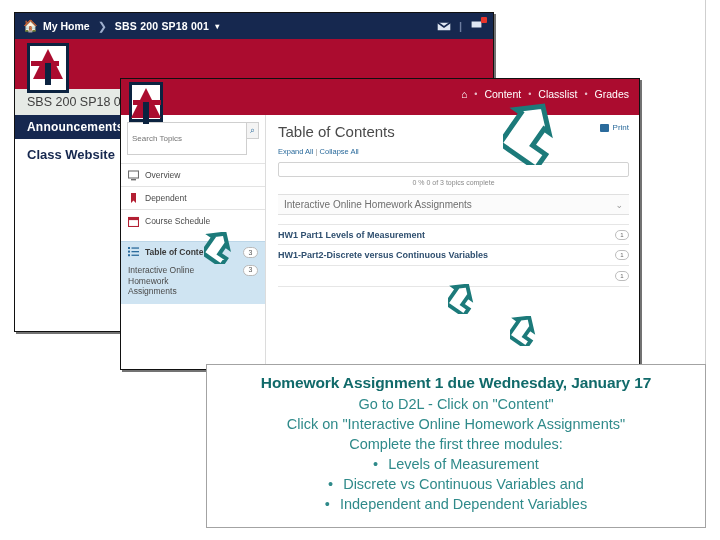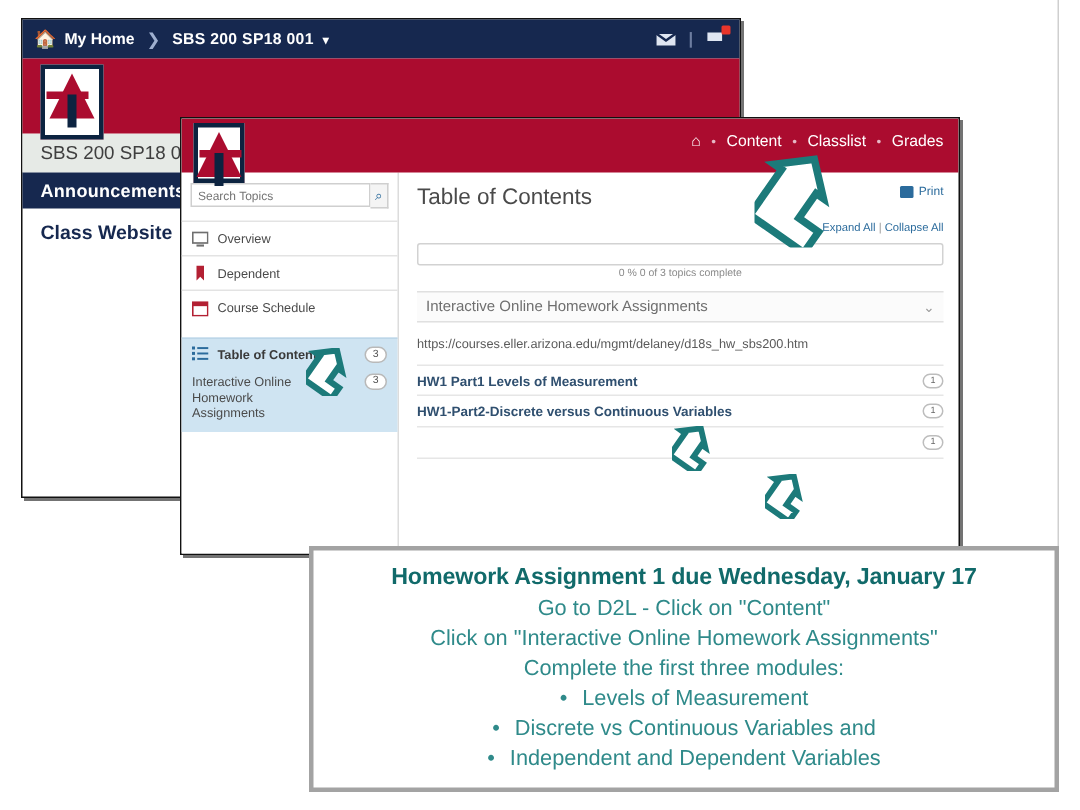--- a/index.html
+++ b/index.html
@@ -70,21 +70,21 @@
   .front-logo { position:absolute; left:8px; top:3px; width:34px; height:40px; }
   .front-nav { position:absolute; right:10px; top:9px; display:flex; align-items:center;
       gap:7px; color:#fff; font-size:10.5px; }
   .front-nav .dot { color:#e6b9c5; font-size:9px;}
   .front-nav a { color:#fff; text-decoration:none; }
 
   .front-body { display:flex; height:256px; }
   .toc-side { width:145px; border-right:1px solid #dcdcdc; background:#fff; }
   .search-row { display:flex; margin:7px 6px 8px 6px; }
   .search-input {
-     flex:1; height:16px; border:1px solid #cfcfcf; background:#fff;
+     flex:1; height:33px; border:1px solid #cfcfcf; background:#fff;
      font-size:8px; color:#a3a3a3; padding:0 4px; line-height:15px;
      font-family:"Liberation Sans", sans-serif;
   }
   .search-btn { width:19px; height:17px; border:1px solid #cfcfcf; border-left:none;
      background:#f4f4f4; color:#2b6b9c; font-size:9px; display:flex; align-items:center; justify-content:center;}
   .nav-item { display:flex; align-items:center; gap:6px; height:23px;
      border-top:1px solid #e3e3e3; padding:0 7px; font-size:8.5px; color:#4a4a4a; }
   .nav-item:last-of-type { border-bottom:1px solid #e3e3e3; }
   .nav-item .ic { width:11px; height:11px; display:inline-block; position:relative;}
   .nav-gap { height:9px; }
@@ -98,21 +98,21 @@
   .toc-sub { display:flex; align-items:flex-start; gap:6px; background:#cfe4f2;
      padding:3px 7px 7px 7px; font-size:8.5px; color:#4a4a4a; line-height:1.25; }
   .toc-sub .lbl { width:86px; }
 
   .toc-main { flex:1; padding:8px 10px 0 12px; position:relative; }
   .toc-head { display:flex; align-items:flex-start; }
   .toc-title { font-size:15px; color:#4a4a4a; }
   .toc-print { margin-left:auto; display:flex; align-items:center; gap:4px;
      color:#2b6b9c; font-size:8px; }
   .print-ic { width:9px; height:8px; background:#2b6b9c; border-radius:1px; display:inline-block;}
-  .toc-expand { text-align:right; color:#2b6b9c; font-size:7.5px; margin-top:7px; }
+  .toc-expand { color:#2b6b9c; font-size:7.5px; margin-top:7px; }
   .toc-expand span { color:#9a9a9a; }
   .progress-box { margin-top:6px; height:15px; border:1px solid #d2d2d2; border-radius:2px; background:#fff;}
   .progress-cap { text-align:center; font-size:7px; color:#8a8a8a; margin-top:2px; }
   .module-row { margin-top:8px; border-top:1px solid #e0e0e0; border-bottom:1px solid #e0e0e0;
      height:21px; display:flex; align-items:center; padding:0 6px;
      font-size:10px; color:#6f6f6f; background:#fbfbfb;}
   .module-row .chevd { margin-left:auto; color:#9a9a9a; font-size:9px;}
   .desc { font-size:8.5px; color:#5a5a5a; margin-top:9px; }
   .desc.url { margin-top:9px; }
   .hw-row { display:flex; align-items:center; height:21px; border-bottom:1px solid #e6e6e6;
@@ -122,21 +122,21 @@
      border-radius:6px; background:#fff; color:#666; font-size:6px; font-weight:normal;
      display:flex; align-items:center; justify-content:center; }
 
   
   .arrow { position:absolute; }
   .arrow svg { display:block; }
 
   
   .caption {
     position:absolute; left:206px; top:364px; width:500px; height:164px;
-    background:#ffffff; border:3px solid #a3a3a3;
+    background:#ffffff; border:1px solid #a3a3a3;
     text-align:center; padding-top:9px;
   }
   .cap-title { color:#116a6a; font-size:15.5px; font-weight:bold; letter-spacing:-.1px;}
   .cap-line { color:#2f8a8a; font-size:14.5px; margin-top:4px; }
   .cap-bullet { color:#2f8a8a; font-size:14.5px; margin-top:4px; }
   .cap-bullet .b { margin-right:10px; }
 </style>
 </head>
 <body>
 
@@ -288,21 +288,20 @@
         </div>
 
         <div class="progress-box"></div>
         <div class="progress-cap">0 %   0 of 3 topics complete</div>
 
         <div class="module-row">
           <span>Interactive Online Homework Assignments</span>
           <span class="chevd">⌄</span>
         </div>
 
-        <div class="desc url">https://courses.eller.arizona.edu/mgmt/delaney/d18s_hw_sbs200.htm</div>
 
         <div style="margin-top:9px">
           <div class="hw-row">
             <span>HW1  Part1  Levels of Measurement</span>
             <span class="pill">1</span>
           </div>
           <div class="hw-row">
             <span>HW1-Part2-Discrete versus Continuous Variables</span>
             <span class="pill">1</span>
           </div>

